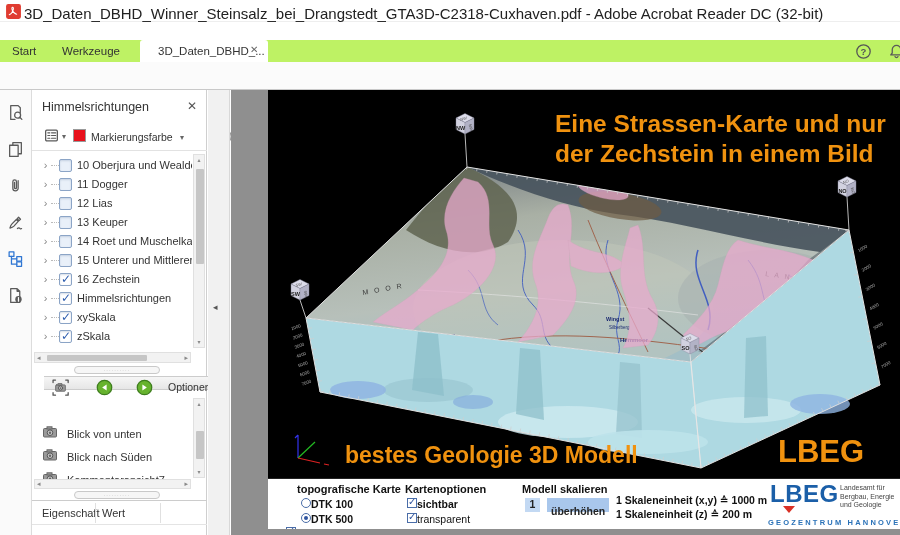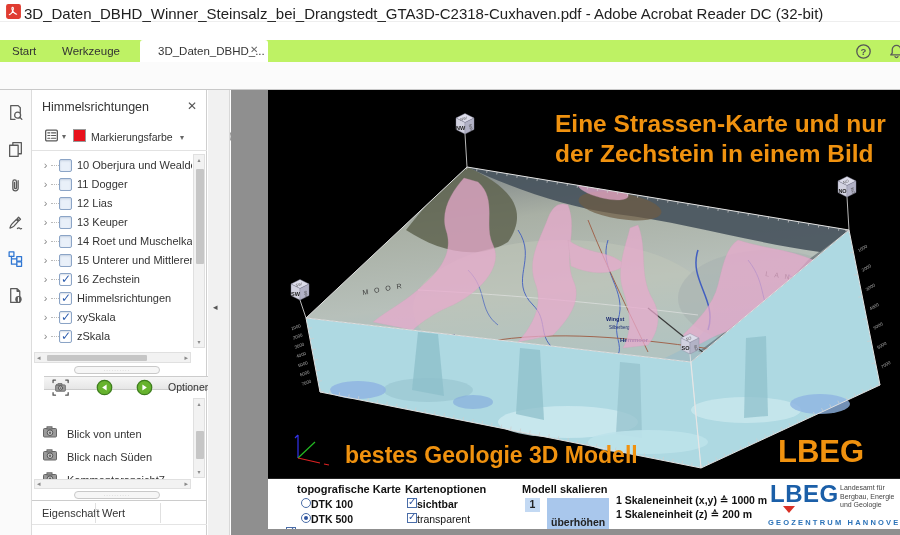--- a/index.html
+++ b/index.html
@@ -706,21 +706,21 @@
         <span class="lcb"></span>
         <span style="font-weight:bold">sichtbar</span>
       </span>
     <span class="litem" style="left:139px;top:34px">
         <span class="lcb"></span>
         <span style="font-weight:normal">transparent</span>
       </span>
 
     <span class="lhead" style="left:254px;top:4px">Modell skalieren</span>
     <span class="abs" style="left:257px;top:19px;width:15px;height:14px;background:#c3d9f3;font-size:10.5px;font-weight:bold;color:#222;text-align:center">1</span>
-    <span class="abs" style="left:279px;top:19px;height:14px;background:#a9c7ec;font-size:10.5px;font-weight:bold;color:#222;padding:18px 4px">überhöhen</span>
+    <span class="abs" style="left:279px;top:19px;height:14px;background:#a9c7ec;font-size:10.5px;font-weight:bold;color:#222;padding:7px 4px">überhöhen</span>
 
     <span class="abs" style="left:348px;top:15px;width:130px;font-size:10.5px;font-weight:bold;color:#111;text-align:right;white-space:nowrap">1 Skaleneinheit (x,y) ≙ 1000 m</span>
     <span class="abs" style="left:348px;top:29px;width:130px;font-size:10.5px;font-weight:bold;color:#111;text-align:right;white-space:nowrap">1 Skaleneinheit (z) ≙ 200 m</span>
 
     <div class="abs" style="left:500px;top:3px;width:130px;height:46px">
       <span class="abs" style="left:2px;top:-2px;font-size:24px;font-weight:bold;color:#1b5fa8;letter-spacing:0.5px">LBEG</span>
       <span class="abs" style="left:15px;top:24px;width:0;height:0;border-left:6px solid transparent;border-right:6px solid transparent;border-top:7px solid #d93025"></span>
       <span class="abs" style="left:72px;top:2px;font-size:7px;line-height:8.5px;color:#444">
         <span style="display:block">Landesamt für</span>
         <span style="display:block">Bergbau, Energie</span>

